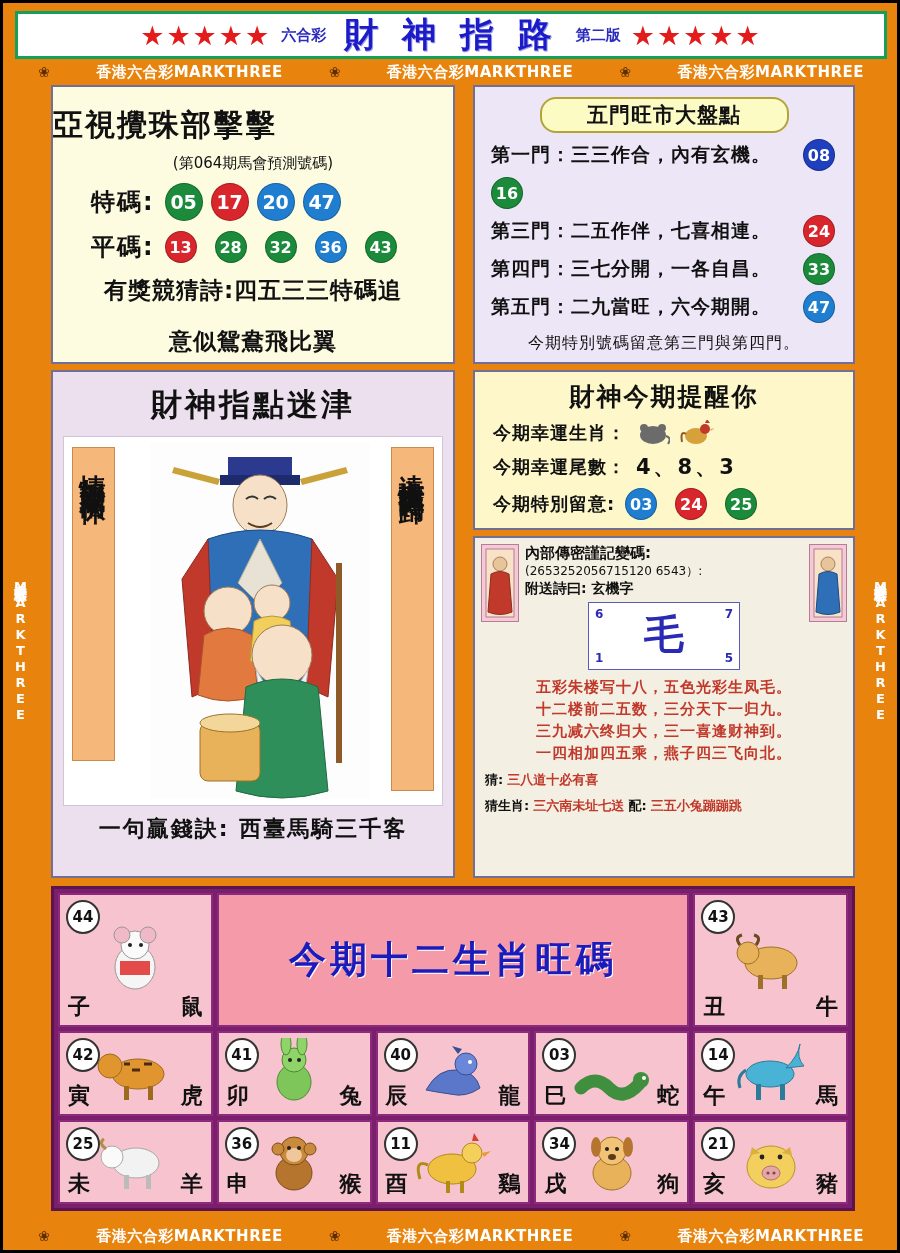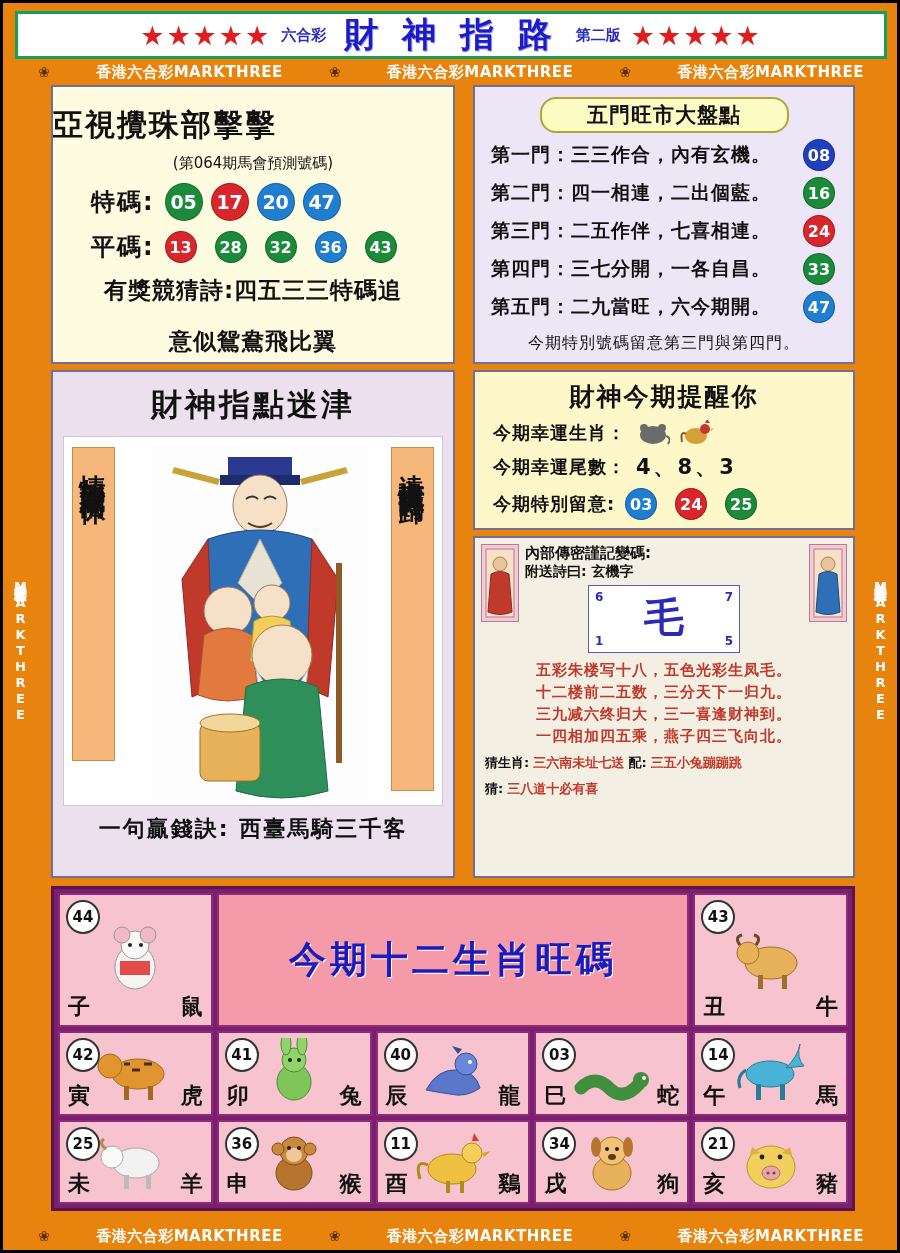--- a/index.html
+++ b/index.html
@@ -245,21 +245,20 @@
       </div>
     </div>
 
     <div class="panel" id="p-gates">
       <div class="gates-badge">五門旺市大盤點</div>
       <div class="gate-row">
         <span class="gate-text">第一門：三三作合，內有玄機。</span>
         <span class="ball sm" style="background: rgb(31, 63, 191);">08</span>
       </div>
       <div class="gate-row">
-        <span class="gate-text">第二門：四一相連，二出個藍。</span>
         <span class="ball sm" style="background: rgb(27, 138, 58);">16</span>
       </div>
       <div class="gate-row">
         <span class="gate-text">第三門：二五作伴，七喜相連。</span>
         <span class="ball sm" style="background: rgb(217, 38, 44);">24</span>
       </div>
       <div class="gate-row">
         <span class="gate-text">第四門：三七分開，一各自昌。</span>
         <span class="ball sm" style="background: rgb(27, 138, 58);">33</span>
       </div>
@@ -349,20 +348,21 @@
       <div class="sec-top">
         <div class="sec-card">
           <svg viewBox="0 0 30 70" width="30" height="70">
             <rect x="1" y="1" width="28" height="68" fill="#f7e2c8" stroke="#b07f92"></rect>
             <circle cx="15" cy="16" r="7" fill="#e8c49a" stroke="#a8805a"></circle>
             <path d="M6 26 q9 -5 18 0 l3 38 q-12 5 -24 0 Z" fill="#c0392b" stroke="#8d2b20"></path>
           </svg>
         </div>
         <div class="sec-mid">
           <div class="sec-l1">內部傳密謹記變碼:</div>
+          <div class="sec-l2">(2653252056715120 6543）:</div>
           <div class="sec-l3">附送詩曰: 玄機字</div>
           <div class="glyphbox">
             <span class="gnum" style="left:6px;top:4px;">6</span>
             <span class="gnum" style="right:6px;top:4px;">7</span>
             <span class="gnum" style="left:6px;bottom:4px;">1</span>
             <span class="gnum" style="right:6px;bottom:4px;">5</span>
             <span class="ch">毛</span>
           </div>
         </div>
         <div class="sec-card">
@@ -375,28 +375,28 @@
       </div>
 
       <div class="verse">
         <div>五彩朱楼写十八，五色光彩生凤毛。</div>
         <div>十二楼前二五数，三分天下一归九。</div>
         <div>三九减六终归大，三一喜逢财神到。</div>
         <div>一四相加四五乘，燕子四三飞向北。</div>
       </div>
 
       <div class="guess">
+        <span class="q">猜:</span>
+        <span class="a">三八道十必有喜</span>
+      </div>
+      <div class="guess">
         <span class="q">猜生肖:</span>
         <span class="a">三六南未址七送</span>
         <span class="q">配:</span>
         <span class="a">三五小兔蹦蹦跳</span>
-      </div>
-      <div class="guess">
-        <span class="q">猜:</span>
-        <span class="a">三八道十必有喜</span>
       </div>
     </div>
 
     <div class="panel" id="p-zodiac">
       <div class="zgrid">
 
         <div class="zcell">
           <span class="znum">44</span>
           <svg class="zart" viewBox="0 0 90 70" width="90" height="70">
             <ellipse cx="45" cy="42" rx="20" ry="22" fill="#f5f5f5" stroke="#999"></ellipse>

